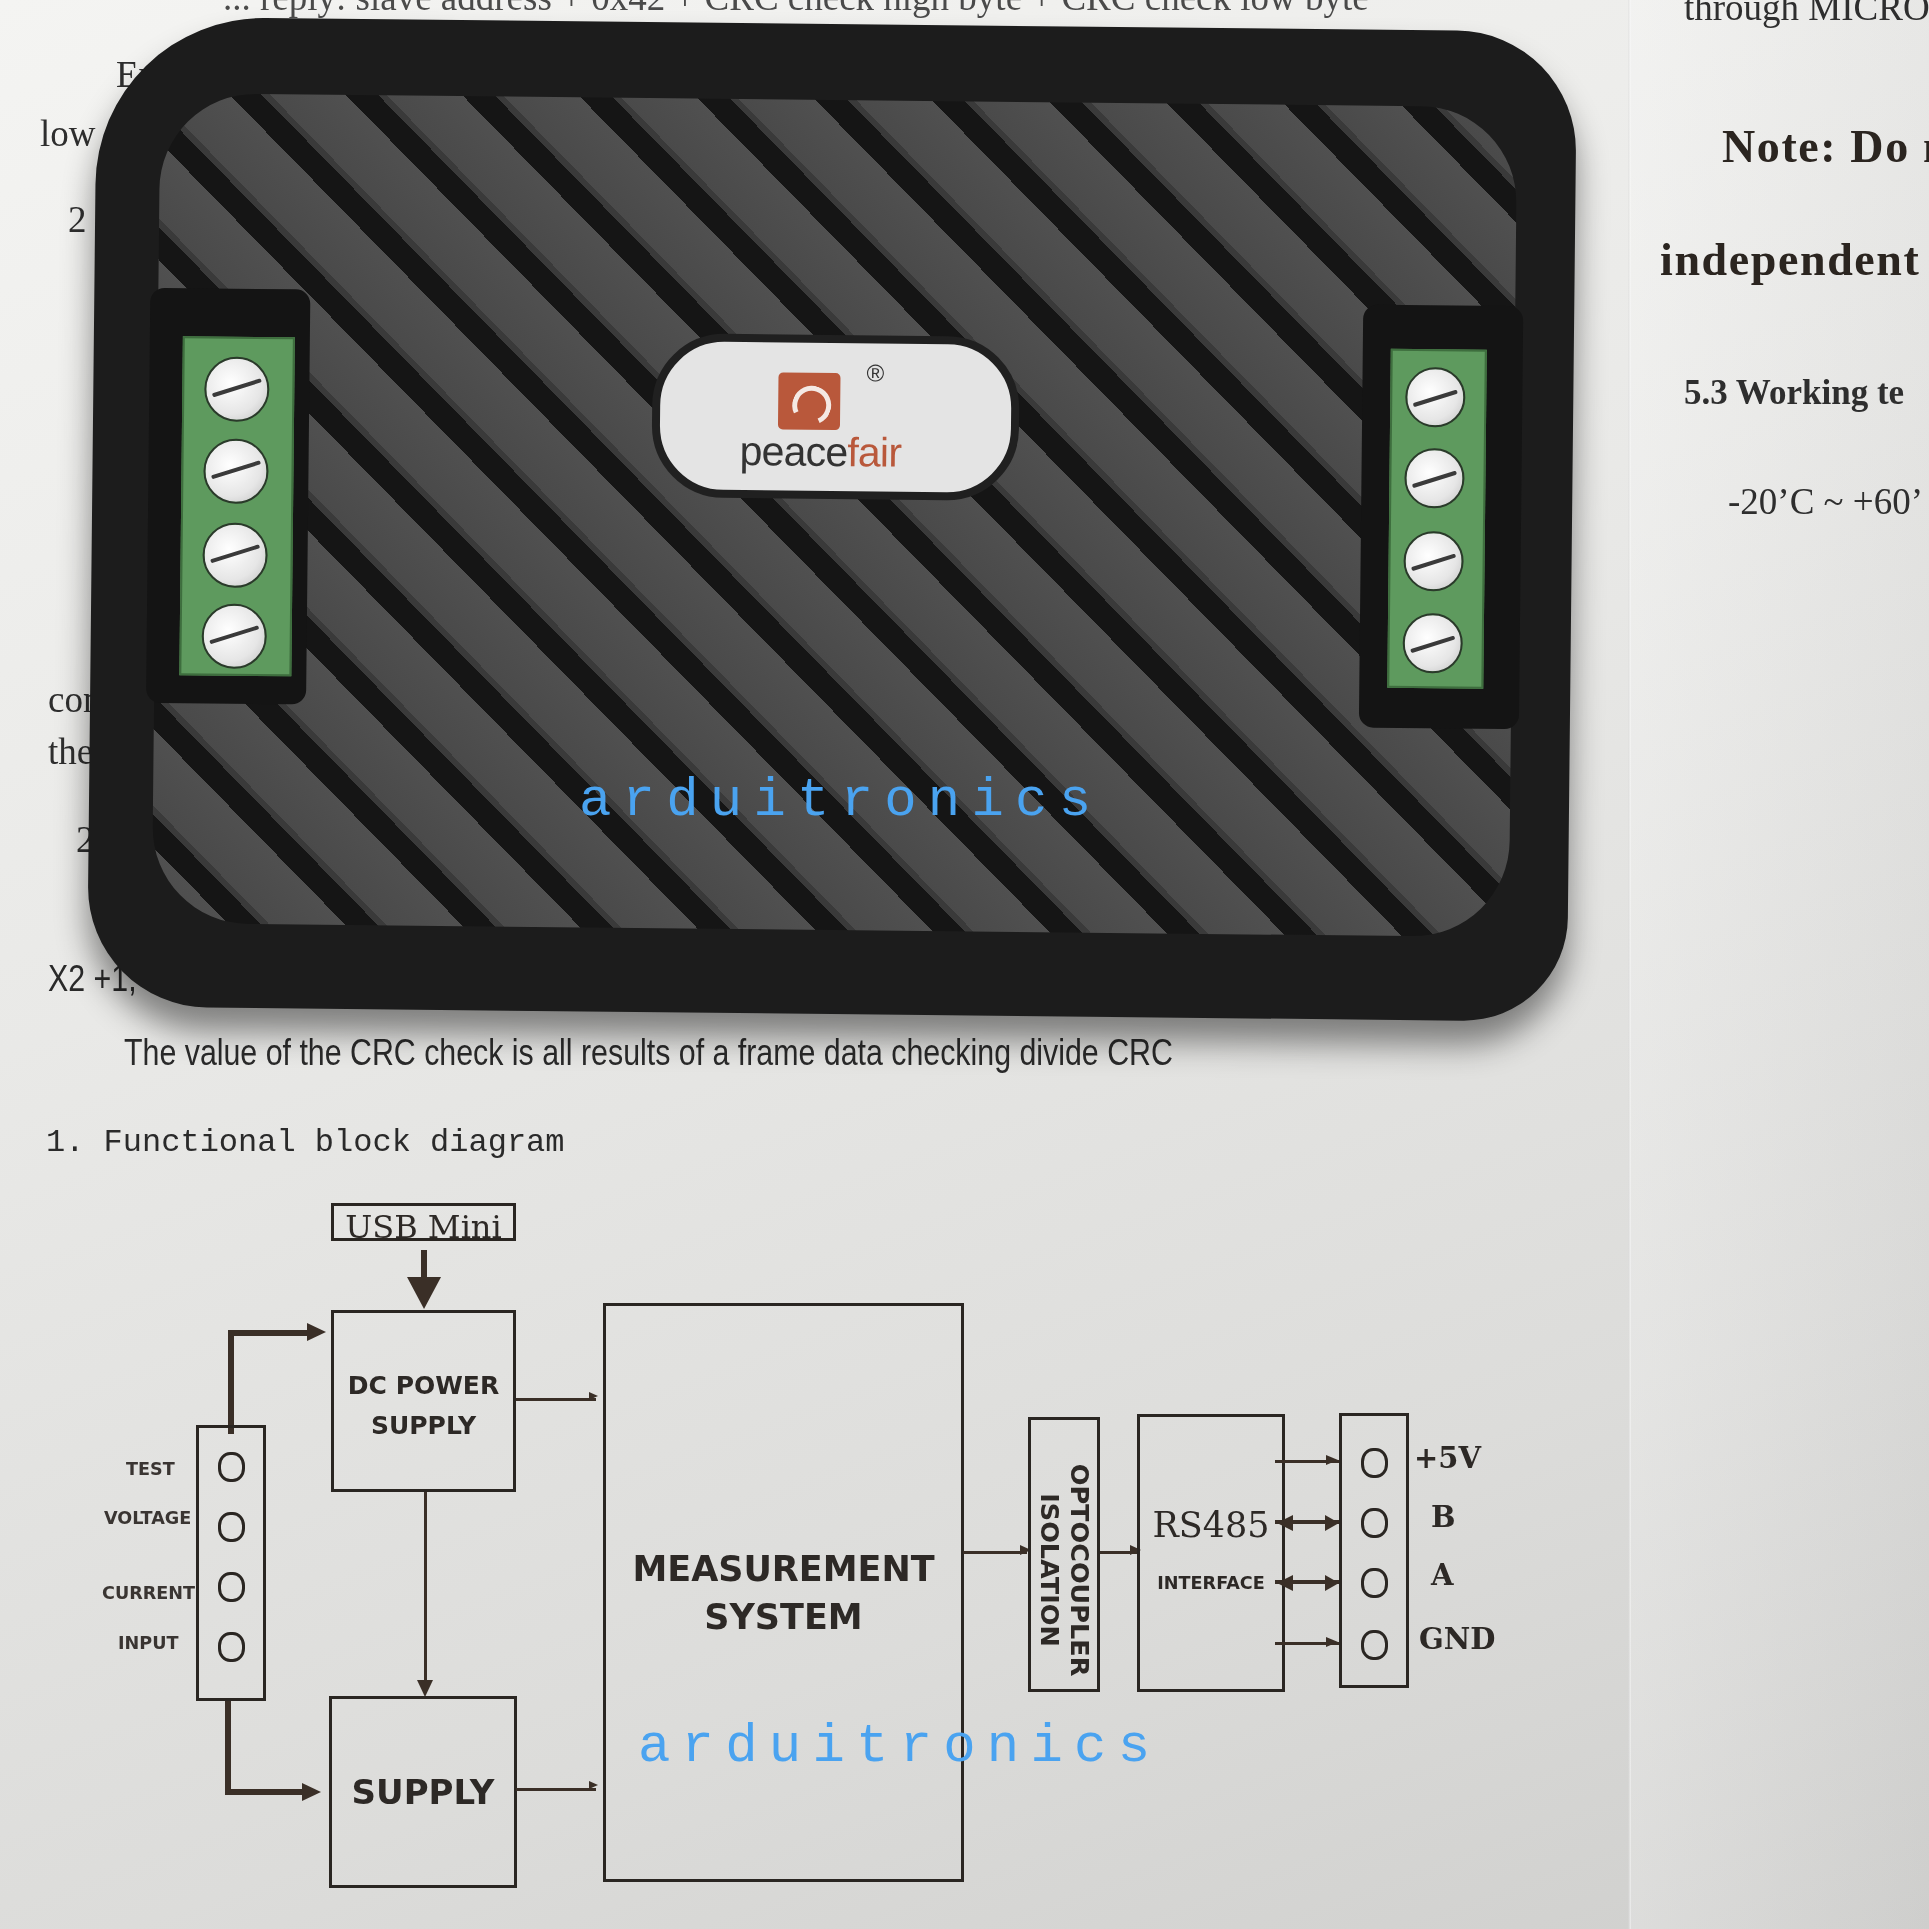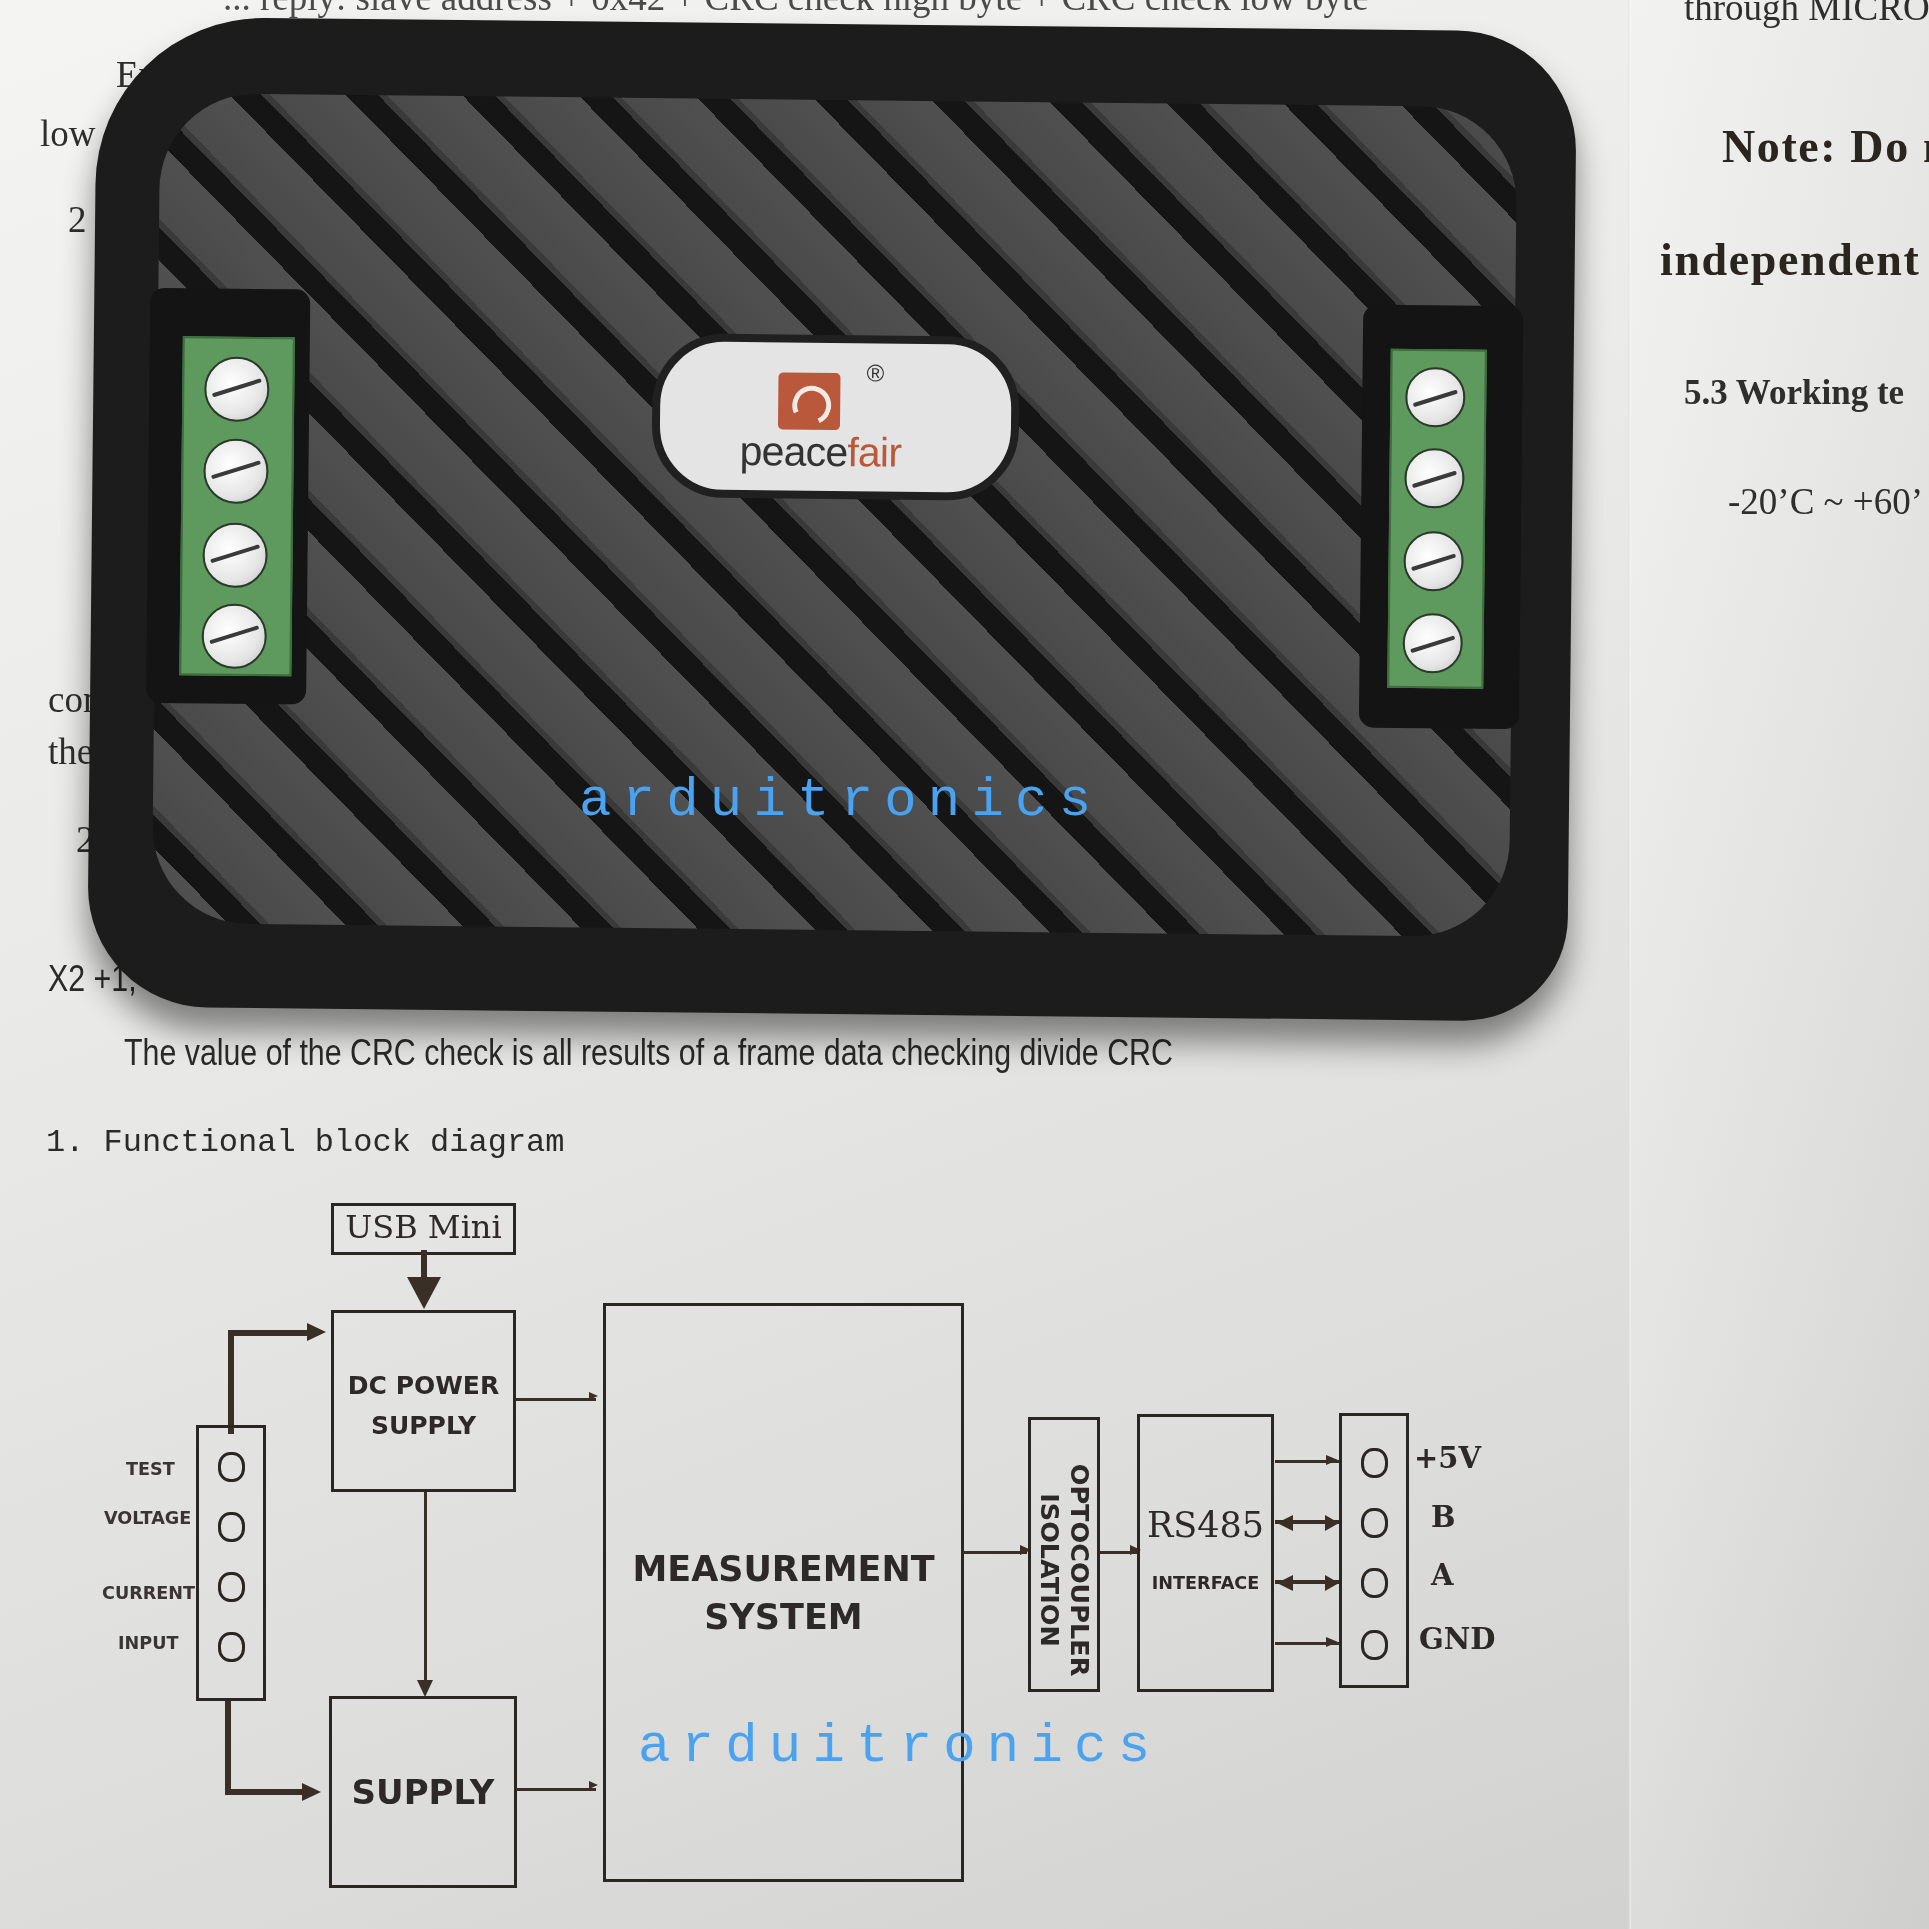--- a/index.html
+++ b/index.html
@@ -101,21 +101,21 @@
         <div class="logo-ring"></div>
       </div>
     <div class="logo-reg">®</div>
     <div class="logo-text"><span>peace</span><span class="accent">fair</span></div>
   </div>
 </div>
 
 <div class="watermark" style="left:579px;top:770px">arduitronics</div>
 
 <div>
-  <div class="blk" style="left:331px;top:1203px;width:185px;height:52px">
+  <div class="blk" style="left:331px;top:1203px;width:185px;height:38px">
     <div class="blk-label" style="left:0;right:0;top:1.6px;font-family:'DejaVu Serif',serif;font-size:32px;font-weight:normal">USB Mini</div>
   </div>
   <div class="line" style="left:421px;top:1250px;width:5.6px;height:48px"></div>
   <div class="arrow-d" style="left:407px;top:1277px"></div>
 
   <div class="blk" style="left:331px;top:1310px;width:185px;height:182px">
     <div class="blk-label" style="left:0;right:0;top:53px;font-size:25px;line-height:40px"><span>DC POWER</span><br><span>SUPPLY</span></div>
   </div>
 
   <div class="line" style="left:228px;top:1330px;width:6.4px;height:104px"></div>
@@ -156,21 +156,21 @@
   <div class="line" style="left:963px;top:1551px;width:64px;height:3.2px"></div>
   <div class="arrow-r" style="left:1020px;top:1545px;border-top-width:5.6px;border-bottom-width:5.6px;border-left-width:11.2px"></div>
 
   <div class="blk" style="left:1028px;top:1417px;width:72px;height:275px">
     <div class="blk-label" style="left:-104px;top:120px;width:275px;font-size:25.5px;line-height:30px;transform:rotate(90deg)"><span>OPTOCOUPLER</span><br><span>ISOLATION</span></div>
   </div>
 
   <div class="line" style="left:1100px;top:1551px;width:38px;height:3.2px"></div>
   <div class="arrow-r" style="left:1130px;top:1545px;border-top-width:5.6px;border-bottom-width:5.6px;border-left-width:11.2px"></div>
 
-  <div class="blk" style="left:1137px;top:1414px;width:137px;height:278px">
+  <div class="blk" style="left:1137px;top:1414px;width:148px;height:278px">
     <div class="blk-label" style="left:0;right:0;top:88px;font-family:'DejaVu Serif',serif;font-weight:normal;font-size:35px">RS485</div>
     <div class="blk-label" style="left:0;right:0;top:156px;font-size:17.6px">INTERFACE</div>
   </div>
 
   <div class="line" style="left:1275px;top:1460px;width:64px;height:3.2px"></div>
   <div class="arrow-r" style="left:1326px;top:1455px;border-top-width:5.6px;border-bottom-width:5.6px;border-left-width:12.8px"></div>
   <div class="line" style="left:1275px;top:1520px;width:64px;height:4px"></div>
   <div class="arrow-l" style="left:1277px;top:1515px"></div>
   <div class="arrow-r" style="left:1325px;top:1515px;border-top-width:8px;border-bottom-width:8px;border-left-width:14.4px"></div>
   <div class="line" style="left:1275px;top:1580px;width:64px;height:4px"></div>

